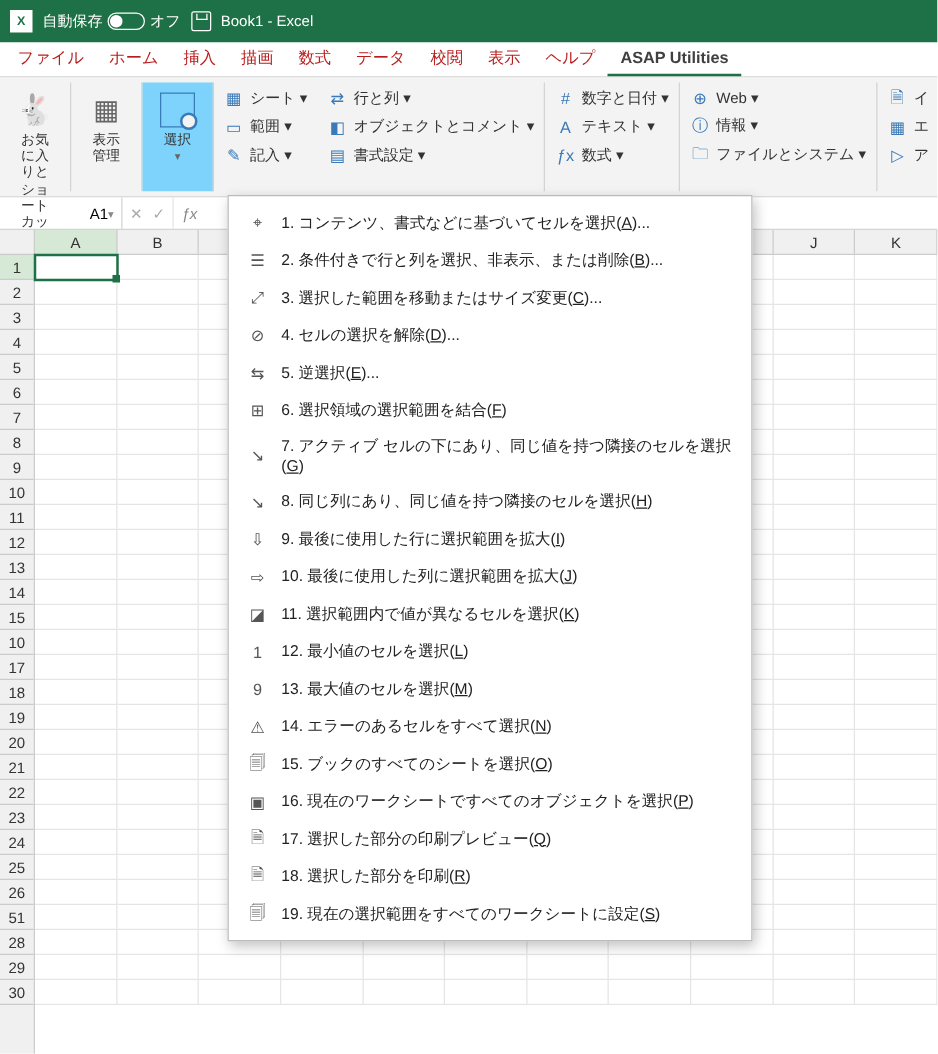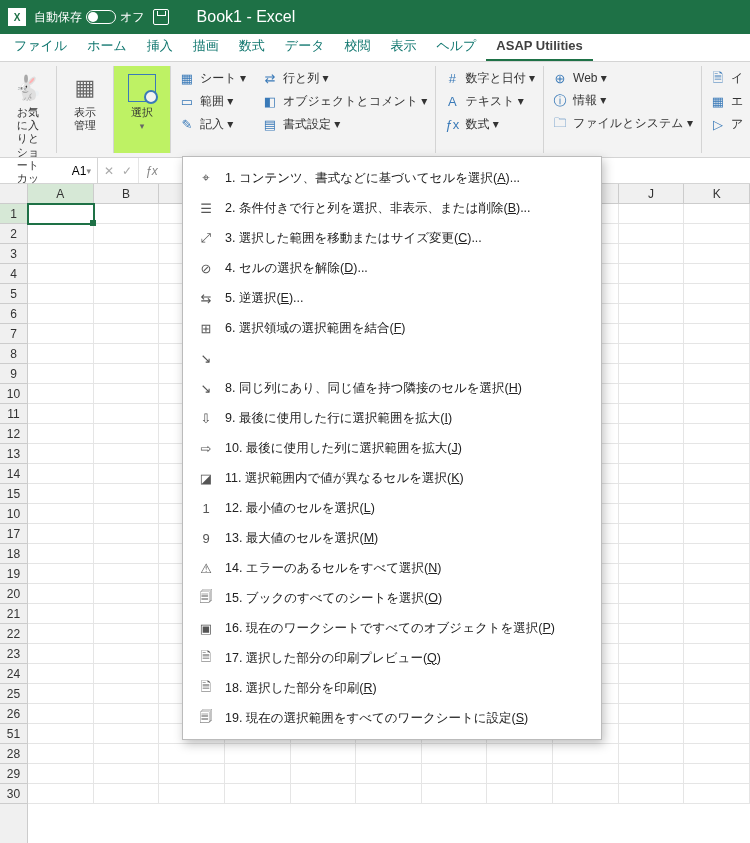--- a/index.html
+++ b/index.html
@@ -6,25 +6,25 @@
 body { font-family: "Yu Gothic UI", "Meiryo", sans-serif; font-size: 12px; background: #fff; overflow: hidden; width: 750px; height: 843px; position: relative; }
 
 
 .titlebar { background: #1e7146; color: #fff; height: 34px; display: flex; align-items: center; padding: 0 8px; gap: 8px; }
 .titlebar .xl-icon { width: 18px; height: 18px; background: #fff; color: #1e7146; font-size: 10px; font-weight: bold; display: flex; align-items: center; justify-content: center; }
 .autosave { display: flex; align-items: center; gap: 4px; font-size: 12px; }
 .toggle { width: 30px; height: 14px; border: 1px solid #fff; border-radius: 8px; position: relative; }
 .toggle::after { content: ""; width: 10px; height: 10px; background: #fff; border-radius: 50%; position: absolute; left: 1px; top: 1px; }
 .save-icon { width: 16px; height: 16px; border: 1.5px solid #fff; border-radius: 2px; position: relative; }
 .save-icon::after { content: ""; position: absolute; top: 1px; left: 3px; width: 7px; height: 4px; border: 1px solid #fff; border-top: none; }
-.titlebar .title { margin-left: 20px; font-size: 16px; }
+.titlebar .title { margin-left: 0; font-size: 12px; }
 
 
 .tabs { background: #fff; border-bottom: 1px solid #d4d4d4; display: flex; height: 28px; align-items: flex-end; padding-left: 4px; gap: 0; }
-.tab { padding: 6px 10px; font-size: 13px; color: #0f766e; cursor: pointer; }
+.tab { padding: 6px 10px; font-size: 13px; color: #b91c1c; cursor: pointer; }
 .tab.active { color: #404040; font-weight: 600; border-bottom: 2px solid #1e7146; }
 
 
 .ribbon { background: #f3f3f3; border-bottom: 1px solid #d4d4d4; height: 96px; display: flex; padding: 4px 0; }
 .group { border-right: 1px solid #d4d4d4; padding: 2px 8px; display: flex; flex-direction: column; align-items: center; justify-content: space-between; }
 .group-label { font-size: 10px; color: #666; text-align: center; margin-top: 2px; }
 .bigbtn { display: flex; flex-direction: column; align-items: center; justify-content: center; gap: 2px; padding: 4px; cursor: pointer; }
 .bigbtn .icon { width: 32px; height: 32px; display: flex; align-items: center; justify-content: center; }
 .bigbtn-label { font-size: 11px; text-align: center; line-height: 1.2; color: #333; }
 .rabbit { color: #e25822; font-size: 24px; }
@@ -100,21 +100,21 @@
     </div>
     <div class="group-label">お気に入り</div>
   </div>
   <div class="group" style="border-right:1px solid #d4d4d4">
     <div class="bigbtn">
       <div class="icon mgmt-icon">▦</div>
       <div class="bigbtn-label">表示管理</div>
     </div>
     <div class="group-label">&nbsp;</div>
   </div>
-  <div class="group" style="background:#bef264">
+  <div class="group" style="background:#7dd3fc">
     <div class="bigbtn">
       <div class="icon">
           <div class="select-icon"></div>
         </div>
       <div class="bigbtn-label"><span>選択</span><br><span class="caret">▾</span></div>
     </div>
     <div class="group-label">&nbsp;</div>
   </div>
   <div class="cmd-col" id="col1">
       <div class="cmd">
@@ -664,20 +664,21 @@
     <div class="mi">
       <span class="mic">⇆</span>
       <span>5. 逆選択(<span class="ul">E</span>)...</span>
     </div>
     <div class="mi">
       <span class="mic">⊞</span>
       <span>6. 選択領域の選択範囲を結合(<span class="ul">F</span>)</span>
     </div>
     <div class="mi">
       <span class="mic">↘</span>
+      <span>7. アクティブ セルの下にあり、同じ値を持つ隣接のセルを選択(<span class="ul">G</span>)</span>
     </div>
     <div class="mi">
       <span class="mic">↘</span>
       <span>8. 同じ列にあり、同じ値を持つ隣接のセルを選択(<span class="ul">H</span>)</span>
     </div>
     <div class="mi">
       <span class="mic">⇩</span>
       <span>9. 最後に使用した行に選択範囲を拡大(<span class="ul">I</span>)</span>
     </div>
     <div class="mi">

